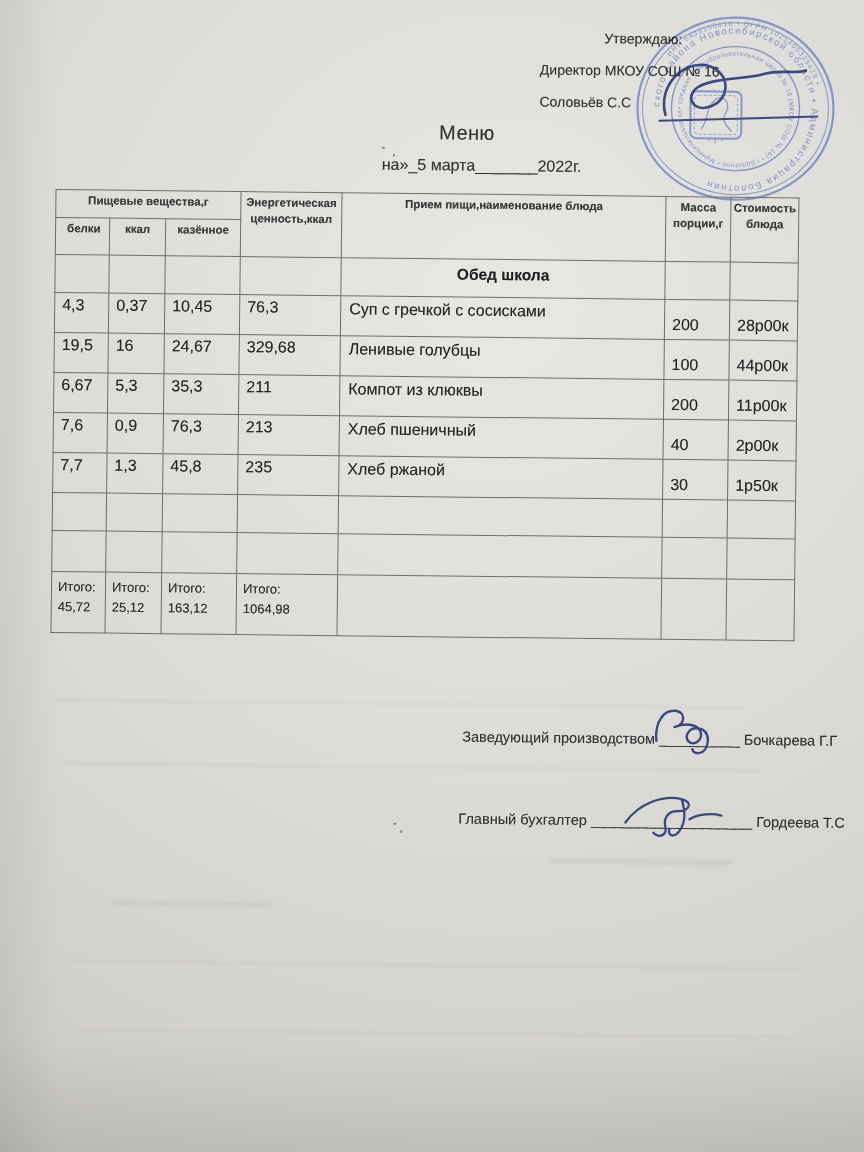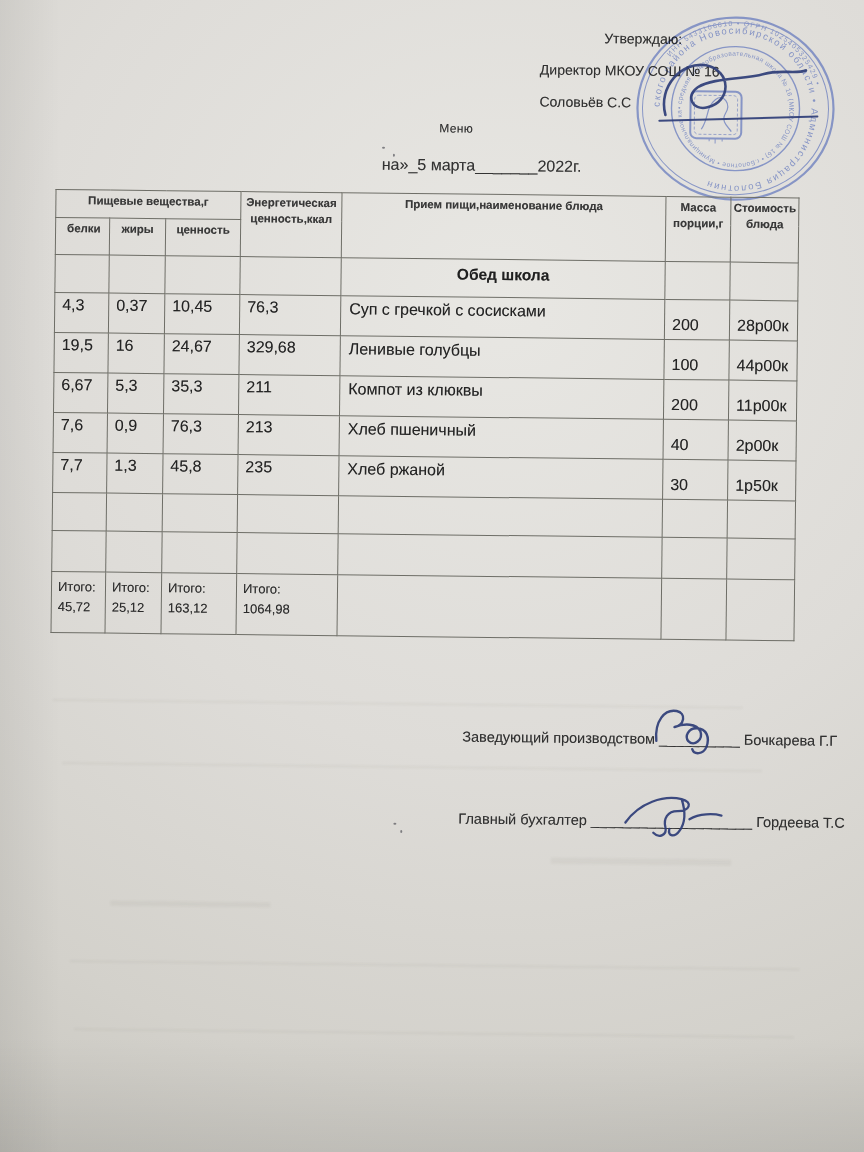--- a/index.html
+++ b/index.html
@@ -17,21 +17,21 @@
   }
   .sheet{
     position:absolute;inset:0;
     transform:rotate(0.65deg);
     transform-origin:60px 60px;
     color:#2c2c2c;
     text-shadow:0 0 .6px rgba(60,60,60,.45);
   }
   .abs{position:absolute;}
   .approval{font-size:14px;color:#313131;white-space:nowrap;}
-  .title-text{font-size:12px;letter-spacing:.4px;color:#333;}
+  .title-text{font-size:20px;letter-spacing:.4px;color:#333;}
   .date-text{font-size:16px;color:#333;white-space:nowrap;}
 
   
   table.menu{
     border-collapse:collapse;table-layout:fixed;width:743px;
     background:transparent;
   }
   table.menu td, table.menu th{
     border:1px solid #6e6e67;
     overflow:hidden;
@@ -126,22 +126,22 @@
       <tbody>
           <tr class="hdr1">
         <th colspan="3">Пищевые вещества,г</th>
         <th rowspan="2">Энергетическая ценность,ккал</th>
         <th rowspan="2">Прием пищи,наименование блюда</th>
         <th rowspan="2">Масса порции,г</th>
         <th rowspan="2">Стоимость блюда</th>
       </tr>
       <tr class="hdr2">
         <th class="sub-left">белки</th>
-        <th>жиры</th>
-        <th>ценность</th>
+        <th>ккал</th>
+        <th>казённое</th>
       </tr>
       <tr class="section-row">
         <td></td>
         <td></td>
         <td></td>
         <td></td>
         <td class="section-cell">Обед школа</td>
         <td></td>
         <td></td>
       </tr>

